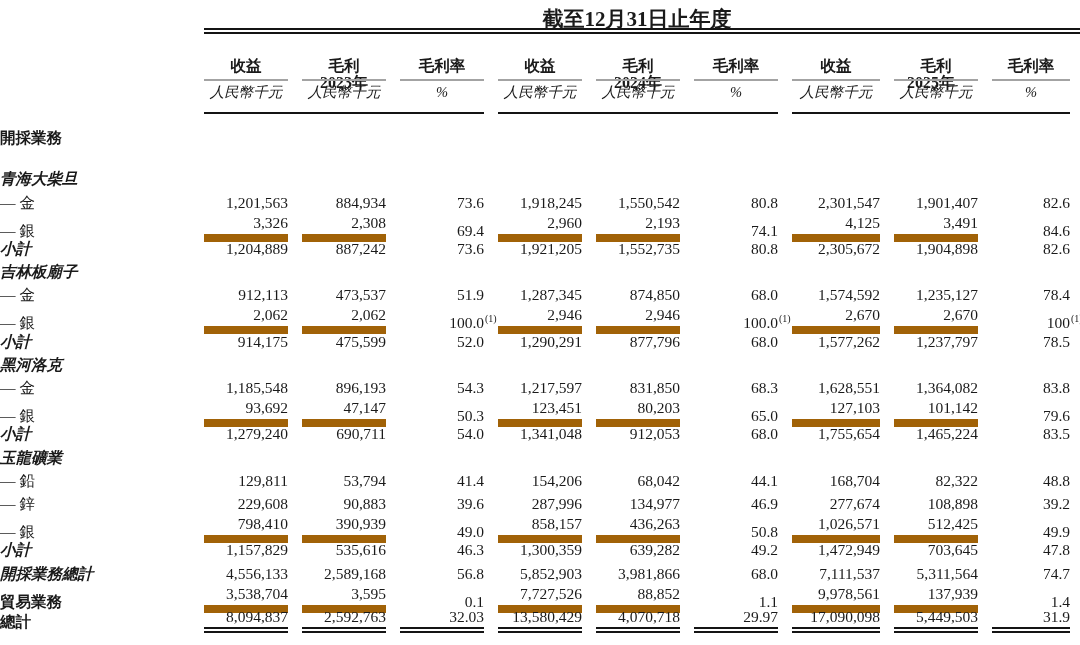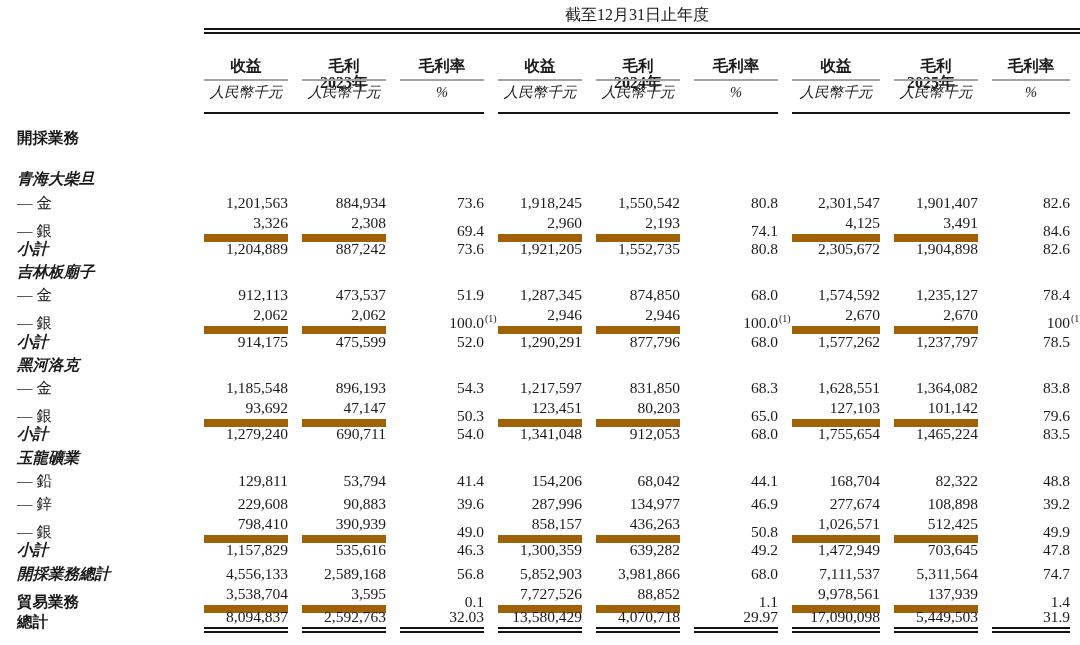--- a/index.html
+++ b/index.html
@@ -7,30 +7,30 @@
     width:1080px;height:645px;overflow:hidden;background:#ffffff;color:#1a1a1a;
     font-family:"Liberation Serif","DejaVu Serif",serif;font-size:15.5px;
   }
   .tablewrap{padding-top:5px;}
   .trow{
     display:grid;
     grid-template-columns:190px 84px 84px 84px 84px 84px 84px 88px 84px 78px;
     column-gap:14px;align-items:end;height:23.2px;
   }
   .title-row{height:20px;}
-  .title-cell{grid-column:2/11;text-align:center;font-weight:400;font-size:16px;}
+  .title-cell{grid-column:2/11;text-align:center;font-weight:700;font-size:21px;}
   .toprule{margin-left:204px;width:876px;height:2px;margin-top:3px;
     border-top:2.2px solid #141414;border-bottom:2.2px solid #141414;}
   .year-row{height:22px;}
   .ycell{text-align:center;font-weight:700;font-size:16px;border-bottom:2px solid #141414;padding-bottom:18px;margin-top:39px;}
   .chead-row{height:23px;}
   .chead{text-align:center;font-weight:700;border-bottom:2px solid #a3a3a3;padding-bottom:2px;}
   .unit-row{height:26px;align-items:center;}
   .unit{text-align:center;font-style:italic;font-size:14.5px;}
-  .lbl{padding-left:17px;white-space:nowrap;}
+  .lbl{padding-left:0;white-space:nowrap;}
   .num{text-align:right;position:relative;padding-bottom:2px;font-variant-numeric:tabular-nums;}
   .u1{border-bottom:8px solid #a16207;}
   .u2{border-bottom:6px double #141414;padding-bottom:1px;}
   .fnsup{position:absolute;left:calc(100% + 1px);top:0;font-size:10px;line-height:1;}
   .r-section{margin-top:21px;}
   .r-section + .trow{margin-top:18px;}
   .r-section .lbl,.r-total .lbl,.r-grand-total .lbl{font-weight:700;}
   .r-mine .lbl,.r-subtotal .lbl,.r-total-italic .lbl{font-weight:700;font-style:italic;}
 </style>
 </head>

